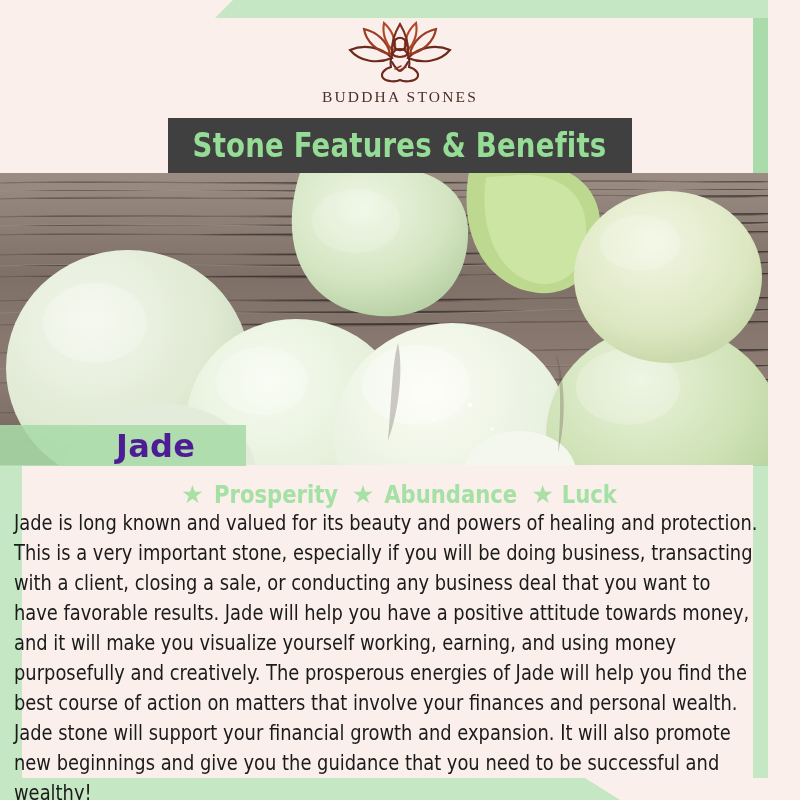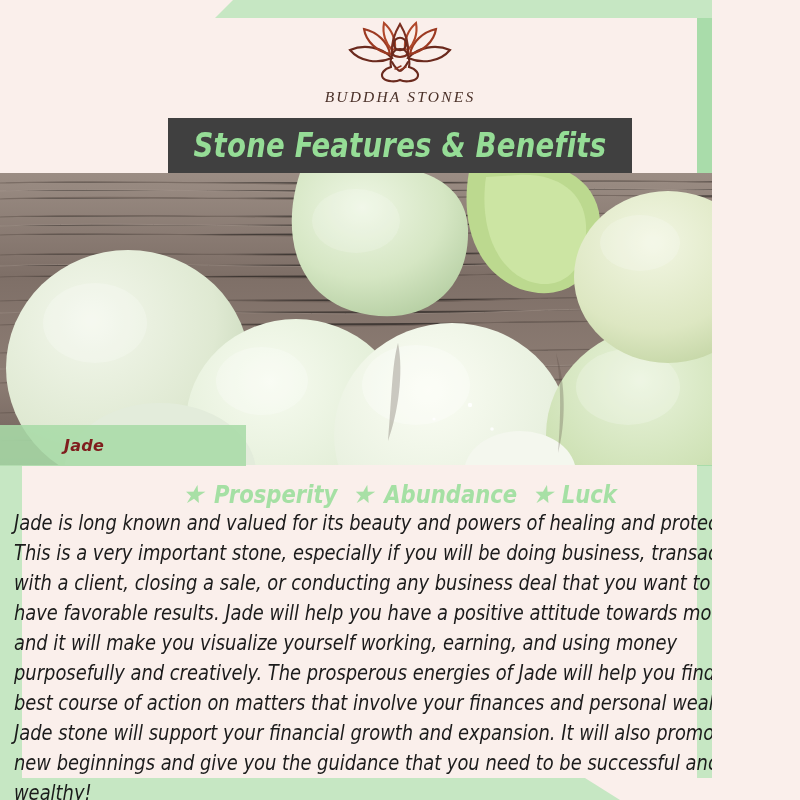--- a/index.html
+++ b/index.html
@@ -8,25 +8,24 @@
   }
   body {
     width: 800px;
     height: 800px;
     overflow: hidden;
     background: #faefeb;
     font-family: "Liberation Sans", sans-serif;
   }
   #root {
     position: relative;
-    width: 712px;
+    width: 768px;
     height: 800px;
     background: #faefeb;
     overflow: hidden;
-    font-style: italic;
   }
 
   
   .deco-top-right {
     position: absolute;
     top: 0;
     left: 215px;
     width: 585px;
     height: 18px;
     background: #c6e7c3;
@@ -144,25 +143,25 @@
     top: 425px;
     left: 0;
     width: 246px;
     height: 41px;
     background: rgba(168, 219, 167, 0.88);
     display: flex;
     align-items: center;
     z-index: 4;
   }
   .jade-label {
-    margin-left: 64px;
-    color: #7f1d1d;
+    margin-left: 116px;
+    color: #4c1d95;
     font-family: "DejaVu Sans", sans-serif;
     font-weight: bold;
-    font-size: 16px;
+    font-size: 32px;
     letter-spacing: 0.3px;
   }
 
   
   .benefits {
     position: absolute;
     top: 478px;
     left: 0;
     width: 800px;
     height: 32px;

